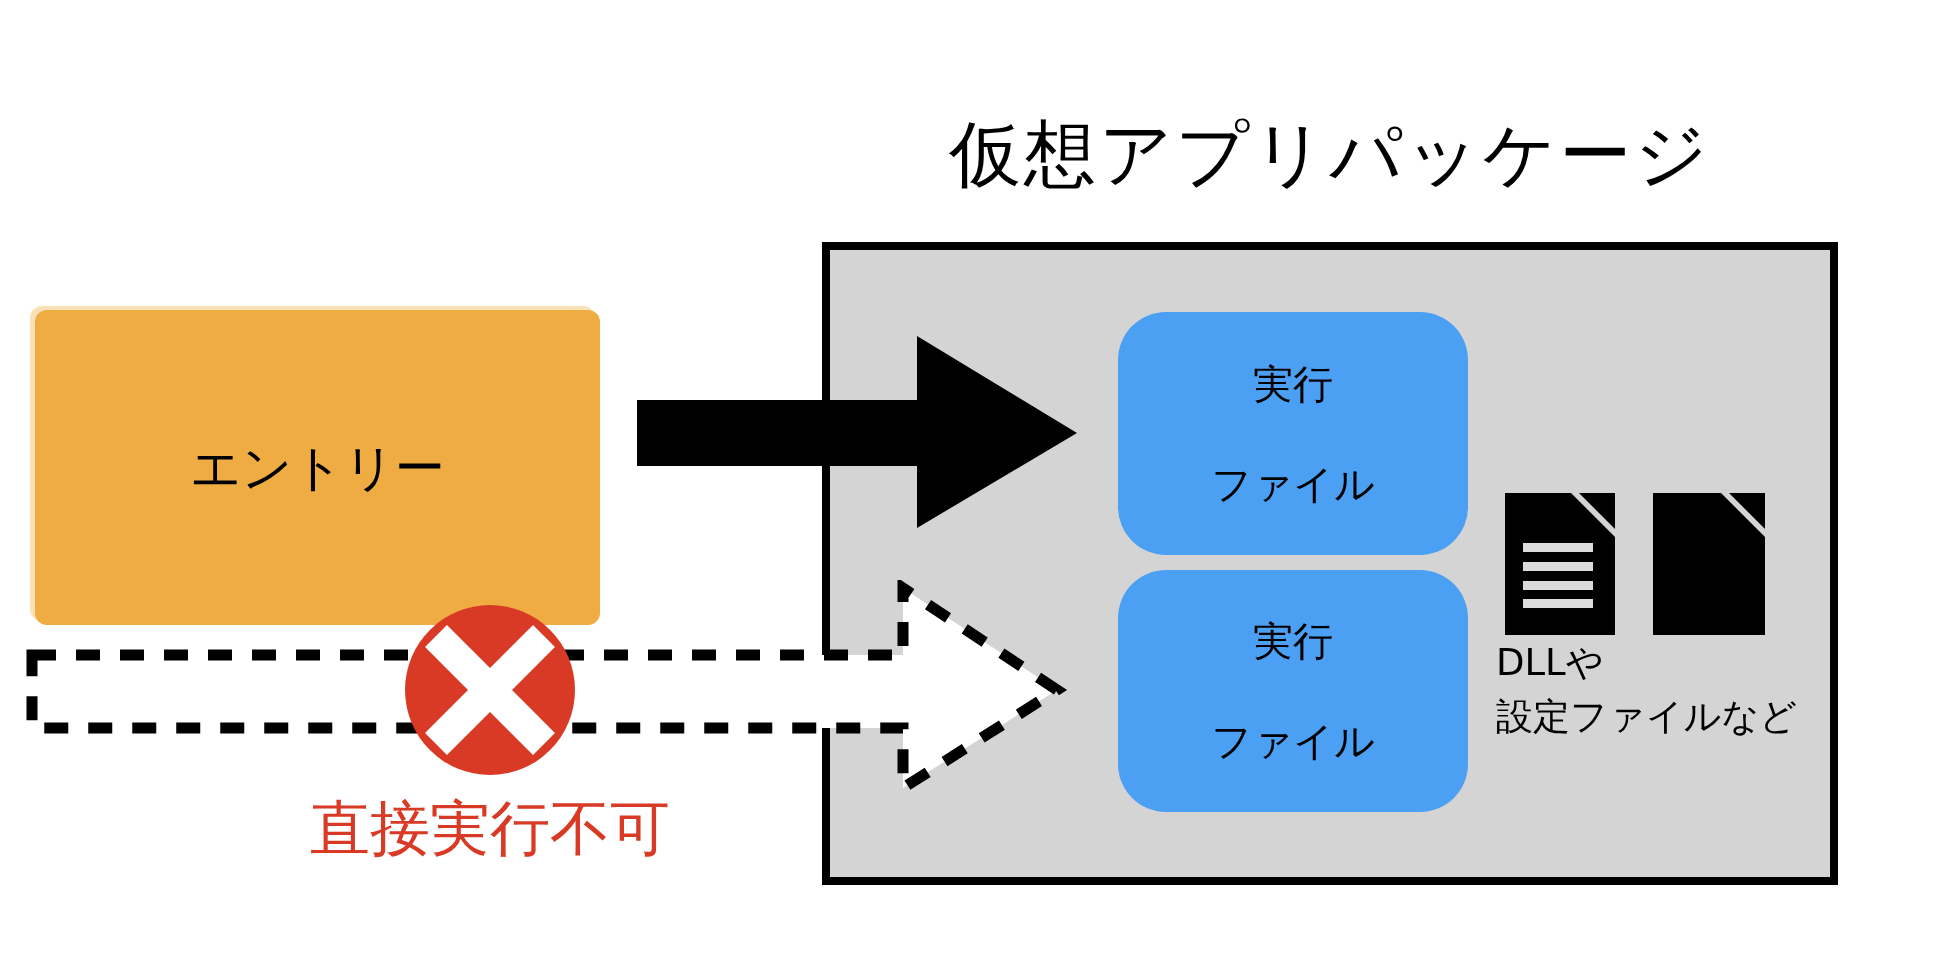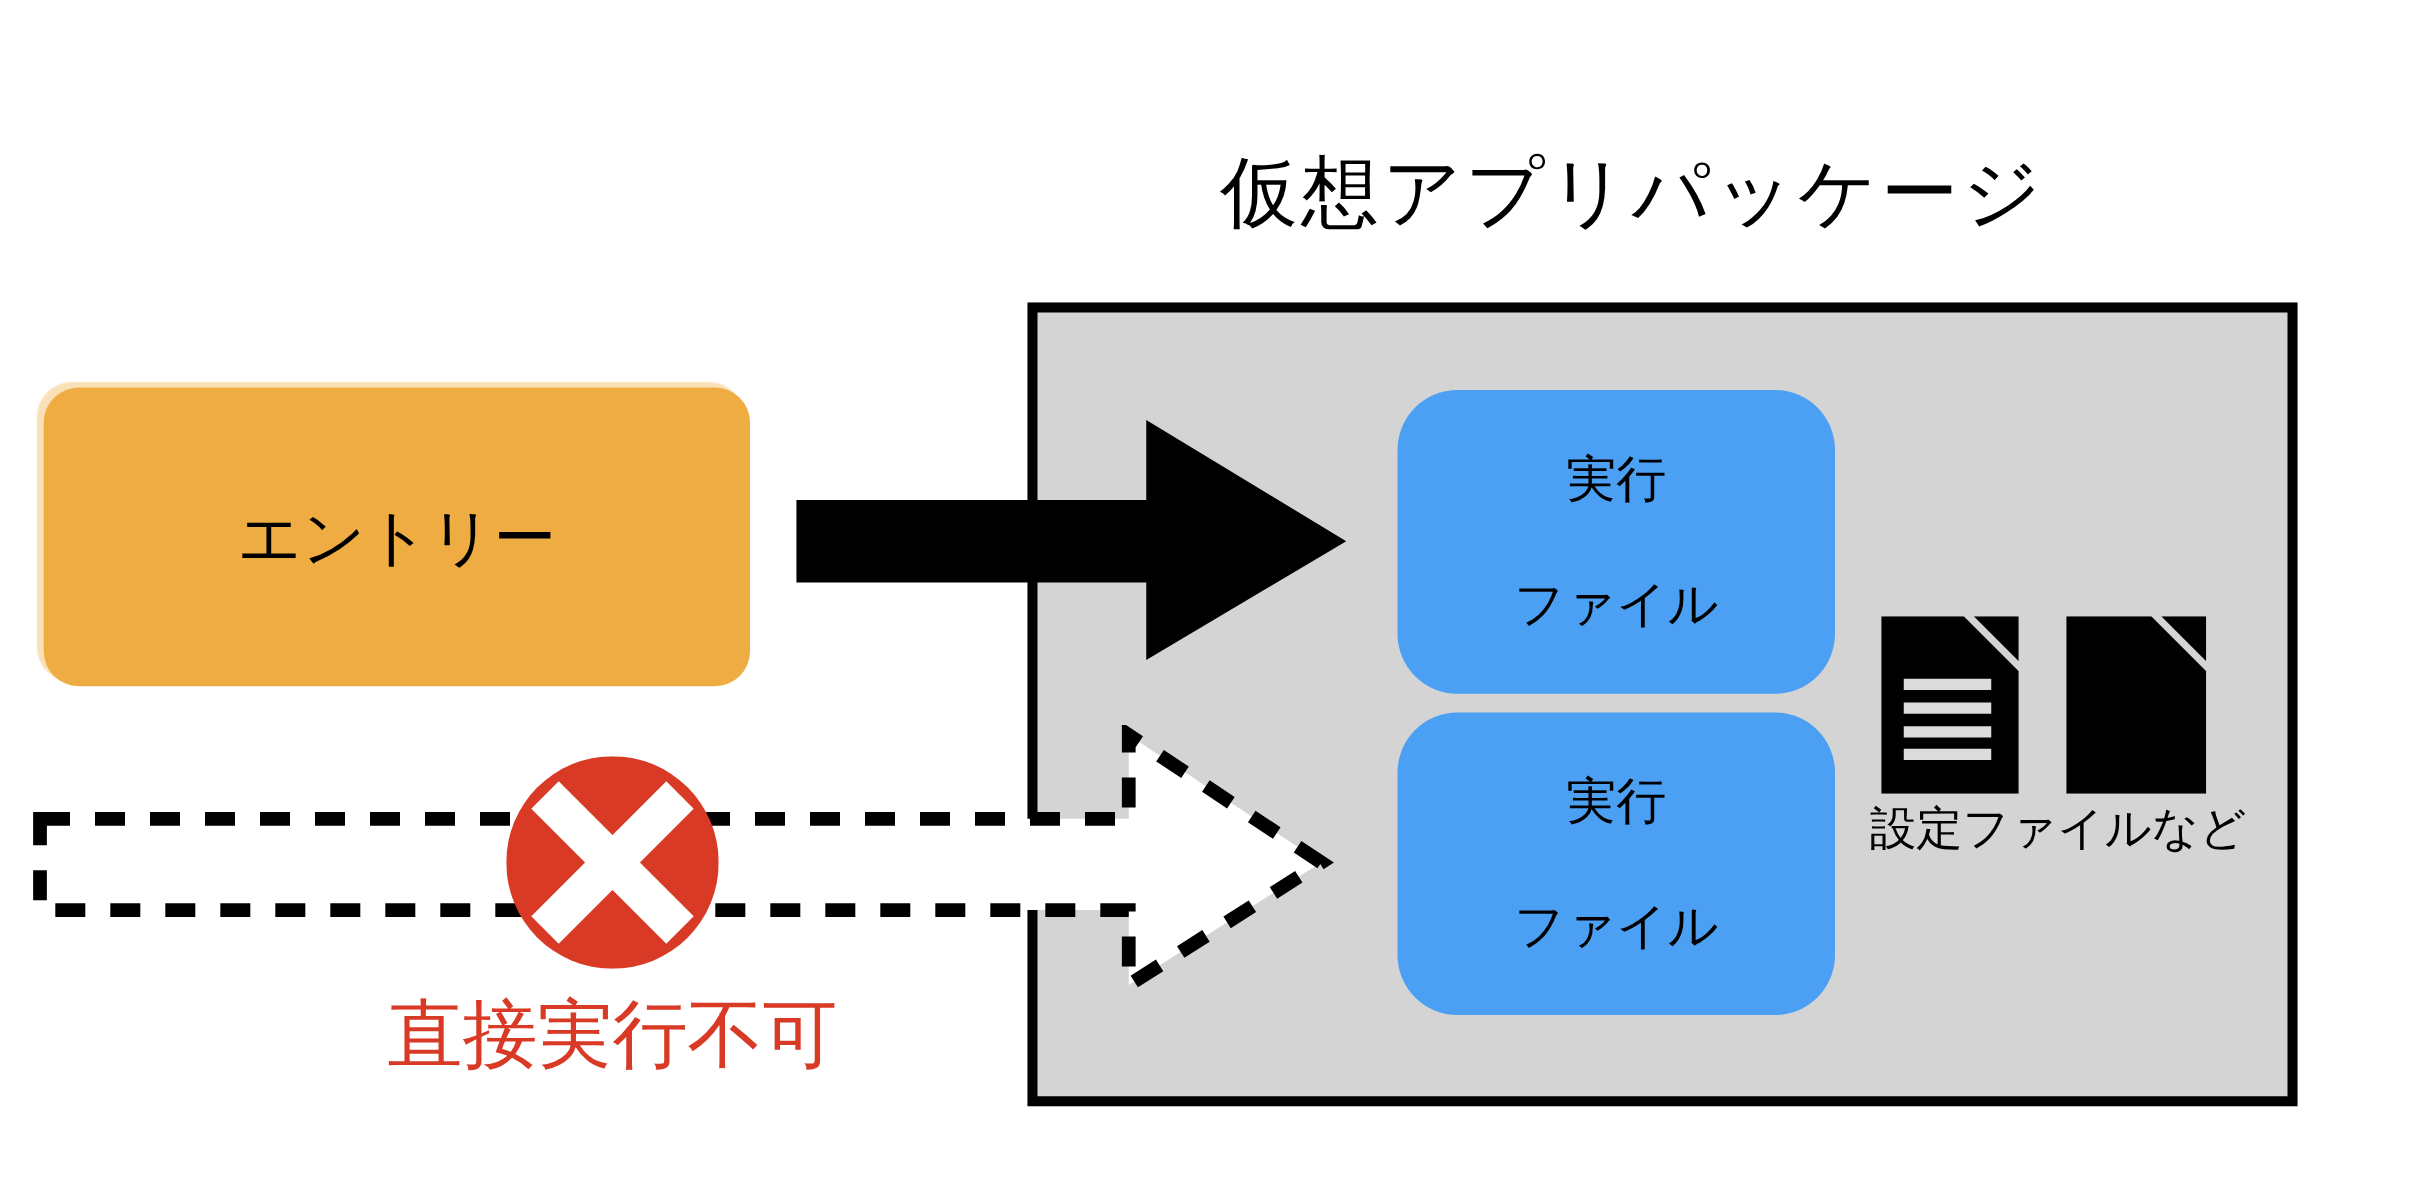--- a/index.html
+++ b/index.html
@@ -8,35 +8,35 @@
     width: 1948px;
     height: 954px;
     background: #ffffff;
     overflow: hidden;
     font-family: "DejaVu Sans", "Liberation Sans", sans-serif;
     color: #000;
   }
   .abs { position: absolute; }
 
   .diagram-title {
-    left: 798px; top: 98px; width: 1016px; height: 112px;
-    font-size: 62px; line-height: 112px;
+    left: 822px; top: 98px; width: 1016px; height: 112px;
+    font-size: 72px; line-height: 112px;
     text-align: center; letter-spacing: 3px;
     color: #000; white-space: nowrap;
   }
 
   .package-box {
     left: 822px; top: 242px; width: 1016px; height: 643px;
     box-sizing: border-box;
     border: 8px solid #000;
   }
 
   .entry-box {
-    left: 35px; top: 310px; width: 565px; height: 239px;
-    border-radius: 28px;
+    left: 35px; top: 310px; width: 565px; height: 315px;
+    border-radius: 12px;
     display: flex; flex-direction: column;
     align-items: center; justify-content: center;
     font-size: 50px; line-height: 92px;
     text-align: center; white-space: nowrap;
     box-shadow: -5px -4px 1px rgba(244, 198, 124, 0.55);
   }
 
   .exec-box {
     left: 1118px; width: 350px;
     border-radius: 48px;
@@ -95,20 +95,21 @@
     <rect x="18" y="88" width="70" height="9" fill="#dbdbdb"></rect>
     <rect x="18" y="106" width="70" height="9" fill="#dbdbdb"></rect>
   </svg>
 
   <svg class="abs" style="left:1653px; top:493px;" width="112" height="142" viewBox="0 0 112 142">
     <polygon points="0,0 68,0 112,44 112,142 0,142" fill="#000000"></polygon>
     <polygon points="76,0 112,0 112,36" fill="#000000"></polygon>
   </svg>
 
   <div class="abs files-caption">
+    <div>DLLや</div>
     <div>設定ファイルなど</div>
   </div>
 
   <div class="abs entry-box" style="background:#eeac42;">
     <div>エントリー</div>
   </div>
 
   <svg class="abs" style="left:405px; top:605px;" width="170" height="170" viewBox="0 0 170 170">
     <circle cx="85" cy="85" r="85" fill="#d93a26"></circle>
     <line x1="31" y1="31" x2="139" y2="139" stroke-width="31" stroke="#ffffff"></line>

